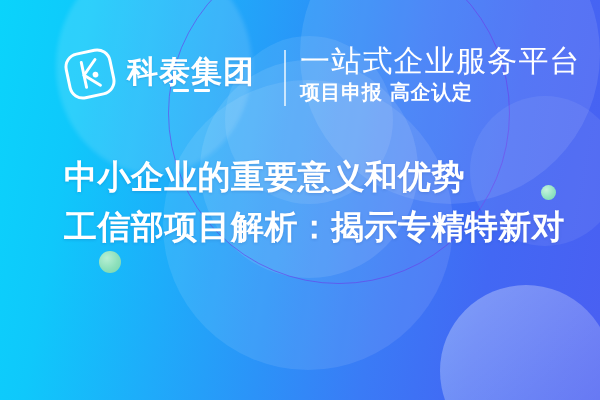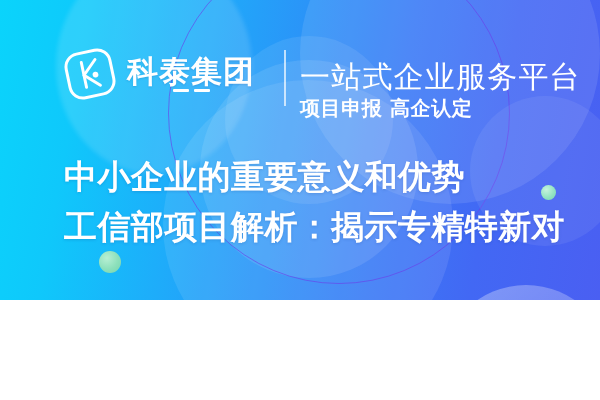--- a/index.html
+++ b/index.html
@@ -4,21 +4,21 @@
 <style>
   html, body {
     margin: 0;
     padding: 0;
     background: #ffffff;
   }
 
   #banner {
     position: relative;
     width: 600px;
-    height: 300px;
+    height: 400px;
     overflow: hidden;
     font-family: "Liberation Sans", "DejaVu Sans", sans-serif;
     background: linear-gradient(100deg,
         #0ad4fb 0%,
         #0fc8fb 14%,
         #1eacfa 32%,
         #2b93f8 48%,
         #3a7bf6 64%,
         #4268f4 80%,
         #4a5ff2 100%);
@@ -179,21 +179,20 @@
   }
 
   .tagline-main {
     color: #ffffff;
     font-size: 30px;
     font-weight: 400;
     letter-spacing: 1.2px;
     line-height: 1.12;
     white-space: nowrap;
     font-family: "DejaVu Serif", "Liberation Serif", serif;
-    margin-top: 16px;
   }
 
   .tagline-sub {
     color: #ffffff;
     font-size: 20px;
     font-weight: 700;
     letter-spacing: 0.6px;
     line-height: 1.2;
     white-space: nowrap;
     font-family: "DejaVu Serif", "Liberation Serif", serif;

